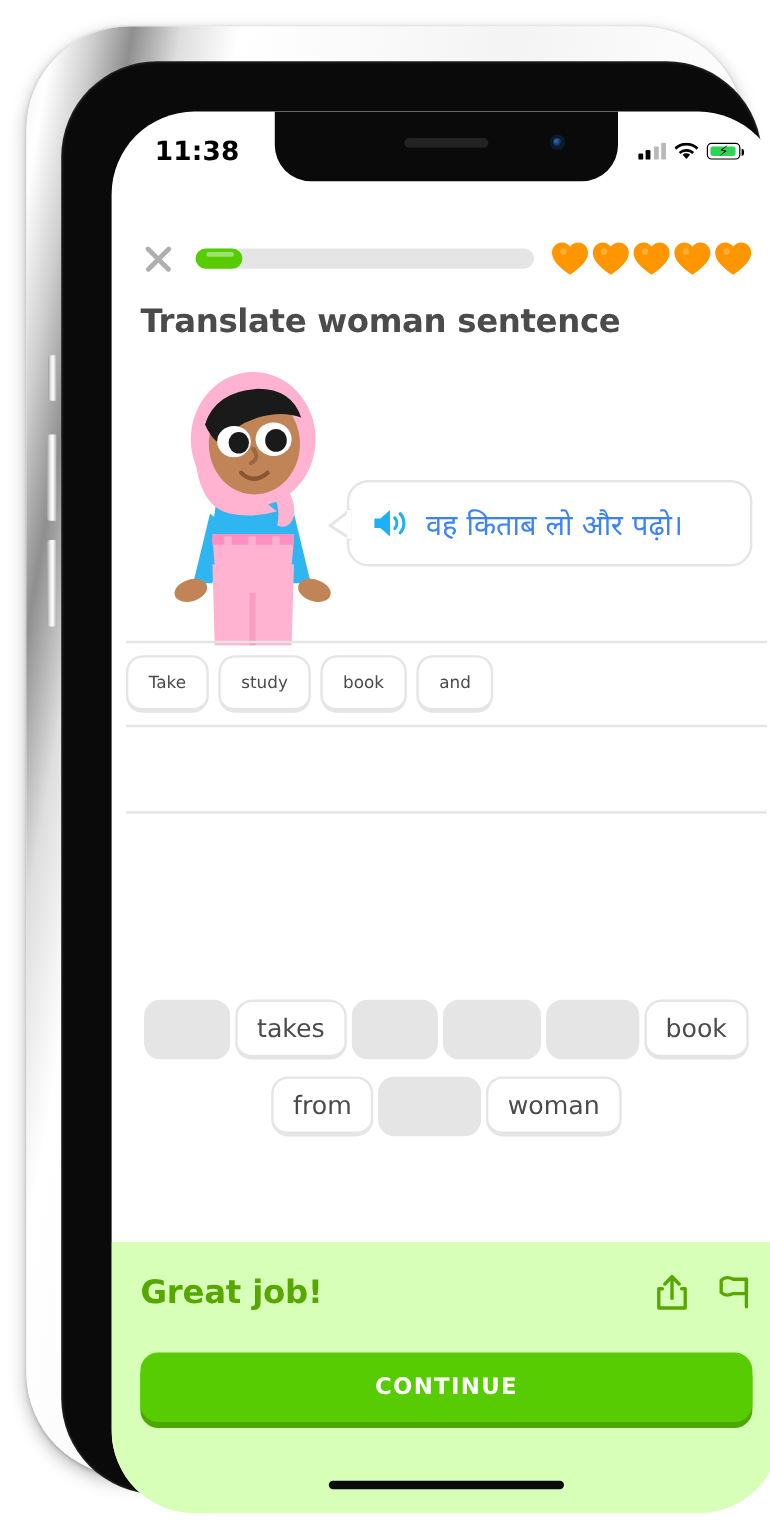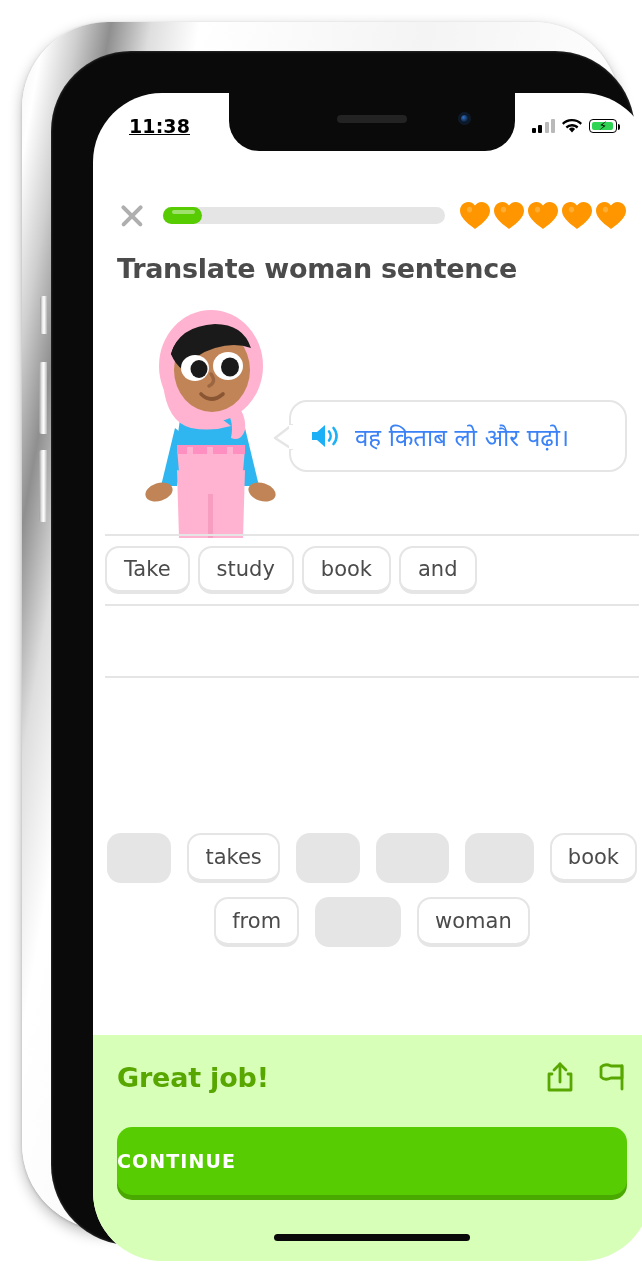--- a/index.html
+++ b/index.html
@@ -92,24 +92,23 @@
   
   #status-bar {
     position: absolute;
     left: 0; top: 0; right: 0; height: 58px;
     z-index: 20;
     display: flex; align-items: center;
     justify-content: space-between;
     padding: 8px 34px 0 36px;
   }
   #status-time {
-    font-size: 19px; font-weight: 700; color: #000;
+    font-size: 22px; font-weight: 700; color: #000;
     letter-spacing: 0.1px;
     font-family: "DejaVu Sans","Liberation Sans",sans-serif;
-    text-decoration: underline;
   }
   #status-right { display: flex; align-items: center; gap: 7px; }
   .signal-bars { display: flex; align-items: flex-end; gap: 2.5px; height: 13px; }
   .signal-bars i { display:block; width: 4px; border-radius: 1px; background:#000; }
   .signal-bars i:nth-child(1){ height:5px; }
   .signal-bars i:nth-child(2){ height:8px; }
   .signal-bars i:nth-child(3){ height:11px; background:#b9b9b9; }
   .signal-bars i:nth-child(4){ height:14px; background:#b9b9b9; }
   .battery {
     position: relative;
@@ -225,33 +224,33 @@
     padding-left: 0px;
   }
   .tile{
     border: 2px solid #e5e5e5;
     border-bottom-width: 4px;
     border-radius: 14px;
     background:#fff;
     min-height: 48px;
     display:flex; align-items:center; justify-content:center;
     padding: 0 17px;
-    font-size: 21px; color:#4b4b4b;
+    font-size: 14px; color:#4b4b4b;
     cursor:pointer;
     font-family: "DejaVu Sans","Liberation Sans",sans-serif;
   }
 
   
   #word-bank{
     position:absolute; left: 0; right: 0; top: 740px;
     padding: 0 14px;
   }
   .bank-row{
     display:flex; justify-content:center; align-items:center;
-    gap: 16px; margin-bottom: 14px;
+    gap: 4px; margin-bottom: 14px;
   }
   .bank-tile{
     border: 2px solid #e5e5e5;
     border-bottom-width: 4px;
     border-radius: 14px;
     background:#fff;
     height: 50px;
     display:flex; align-items:center; justify-content:center;
     padding: 0 16px;
     font-size: 21px; color:#4b4b4b;
@@ -276,25 +275,25 @@
     display:flex; align-items:center; justify-content:space-between;gap:36px;
   }
   #feedback-title{
     font-size: 27px; font-weight: 800; color:#58a700;
     letter-spacing: -0.2px;
   }
   #footer-actions{ display:flex; align-items:center; gap: 22px; }
   .footer-icon{ width: 30px; height: 32px; cursor:pointer; }
   #continue-button{
     position:absolute; left: 24px; right: 24px; top: 92px;
-    height: 68px;
+    height: 58px;
     background:#58cc02;
     box-shadow: 0 5px 0 0 #4aa900;
     border-radius: 15px;
-    display:flex; align-items:center; 
+    display:flex; align-items:center; justify-content:center;
     cursor:pointer;
     border:none;
   }
   #continue-label{
     color:#ffffff; font-size: 19px; font-weight: 800;
     letter-spacing: 1.1px;
   }
   #home-indicator{
     position:absolute; left:50%; transform:translateX(-50%);
     bottom: 20px;

